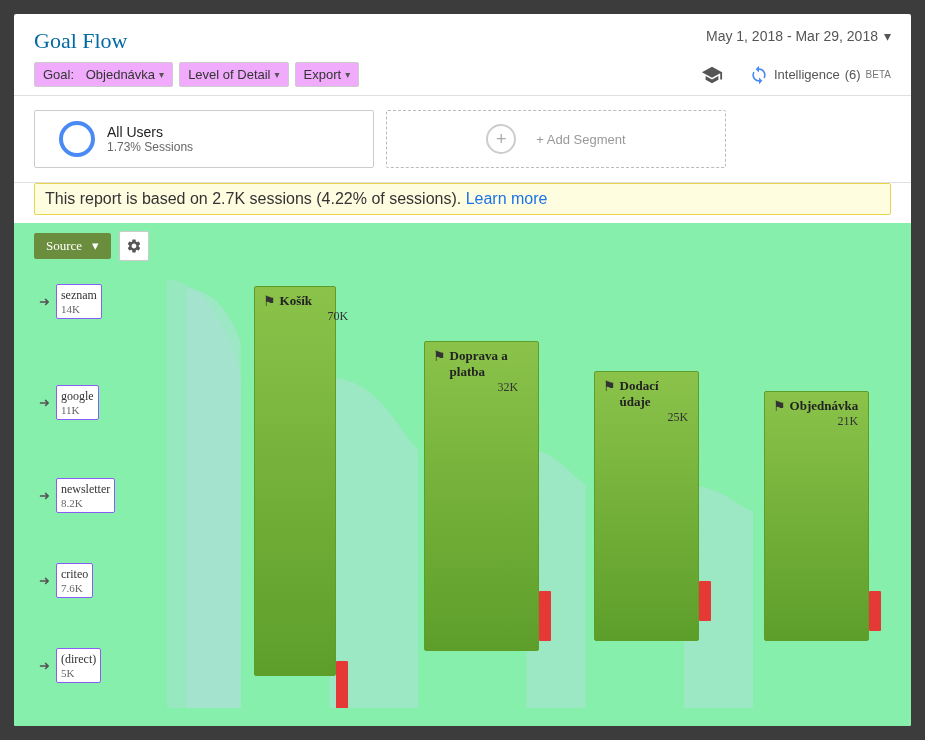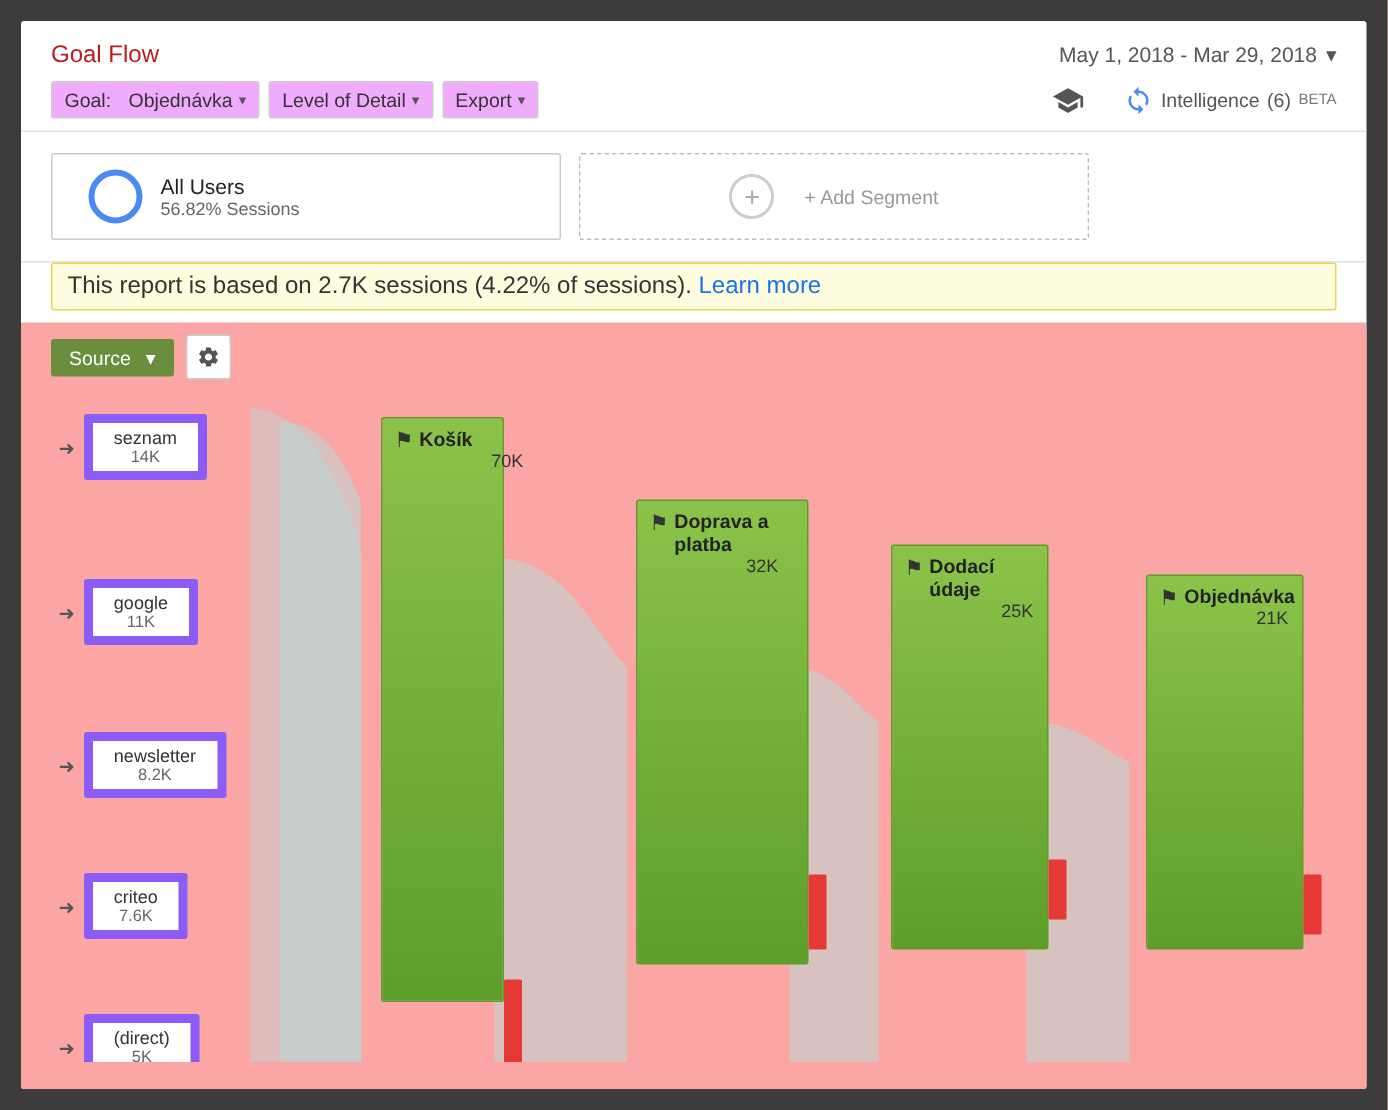--- a/index.html
+++ b/index.html
@@ -22,23 +22,24 @@
       overflow: hidden;
     }
     
     .header {
       padding: 14px 20px 0 20px;
       display: flex;
       justify-content: space-between;
       align-items: flex-start;
     }
     .page-title {
-      font-size: 16px;
+      font-size: 22px;
       font-weight: 400;
-      color: #b91c1c;
+      color: #0369a1;
+      font-family: Liberation Serif, serif;
     }
     .date-range {
       display: flex;
       align-items: center;
       font-size: 14px;
       color: #555;
       cursor: pointer;
     }
     .date-range .chevron {
       margin-left: 6px;
@@ -168,21 +169,22 @@
     .info-bar a {
       color: #1a73e8;
       text-decoration: none;
     }
     
     .flow-area {
       flex: 1;
       overflow: hidden;
       position: relative;
       padding: 8px 20px;
-      background: #fca5a5;
+      background: #86efac;
+      font-family: Liberation Serif, serif;
     }
     .flow-controls {
       display: flex;
       align-items: center;
       gap: 8px;
       margin-bottom: 10px;
     }
     .source-dropdown {
       display: flex;
       align-items: center;
@@ -235,26 +237,25 @@
       gap: 6px;
       margin-bottom: 18px;
       cursor: pointer;
     }
     .source-node .arrow-icon {
       color: #555;
       font-size: 13px;
     }
     .source-node-label {
       background: #fff;
-      border: 6px solid #8b5cf6;
-      border-radius: 2px;
-      padding: 3px 14px;
+      border: 1px solid #8b5cf6;
+      border-radius: 2px;
+      padding: 3px 4px;
       font-size: 12px;
       white-space: nowrap;
-      text-align: center;
     }
     .source-node-name {
       font-weight: 500;
       color: #333;
     }
     .source-node-count {
       color: #666;
       font-size: 11px;
     }
     
@@ -335,21 +336,21 @@
         <span class="beta-badge">BETA</span>
       </div>
     </div>
   </div>
 
   <div class="segments-row">
     <div class="segment-card active">
       <div class="segment-icon-circle"></div>
       <div class="segment-info">
         <div class="segment-name">All Users</div>
-        <div class="segment-sessions">56.82% Sessions</div>
+        <div class="segment-sessions">1.73% Sessions</div>
       </div>
     </div>
     <div class="segment-card add">
       <div class="add-segment-circle">+</div>
       <span>+ Add Segment</span>
     </div>
   </div>
 
   <div class="info-bar">
     <span>This report is based on 2.7K sessions (4.22% of sessions).</span>

